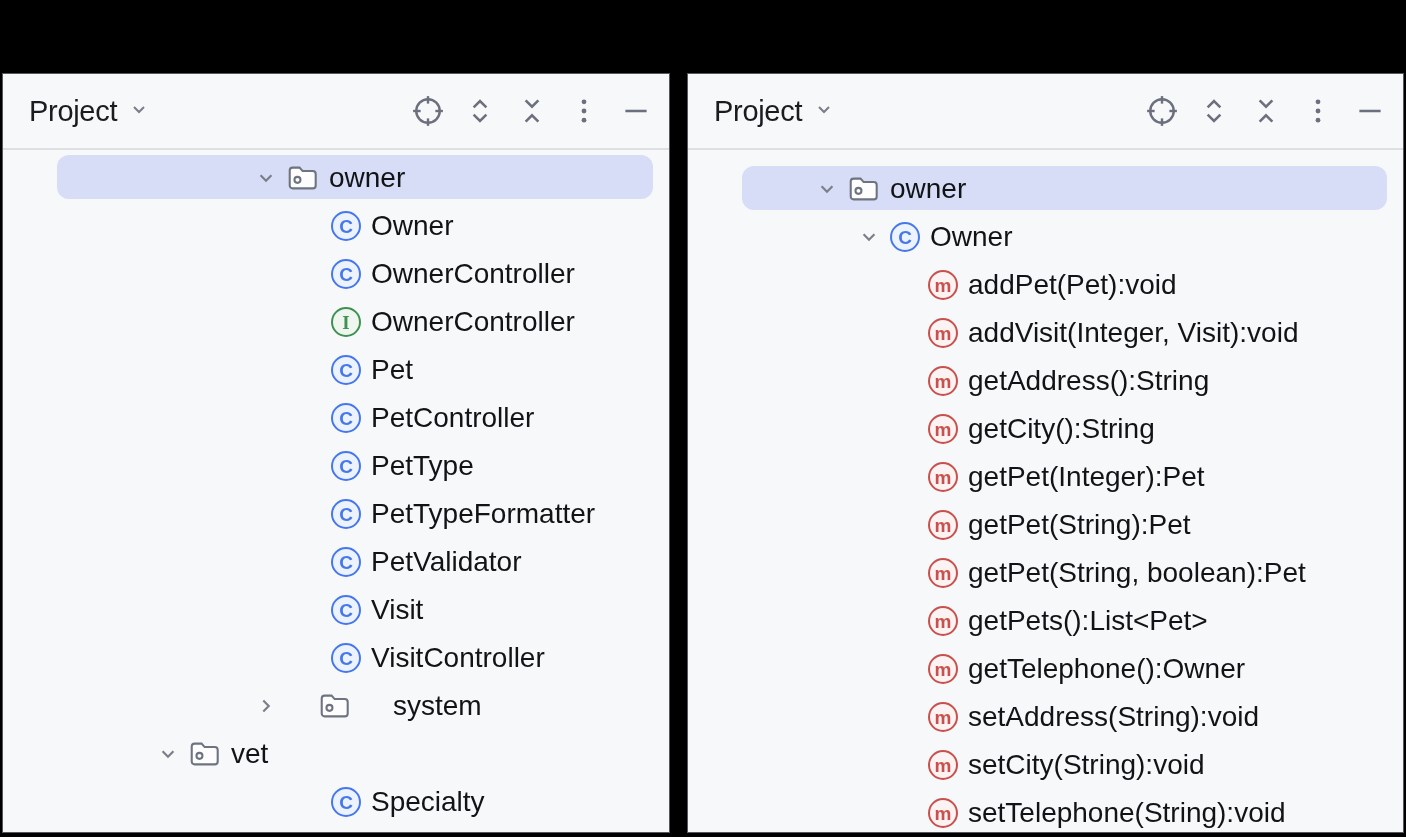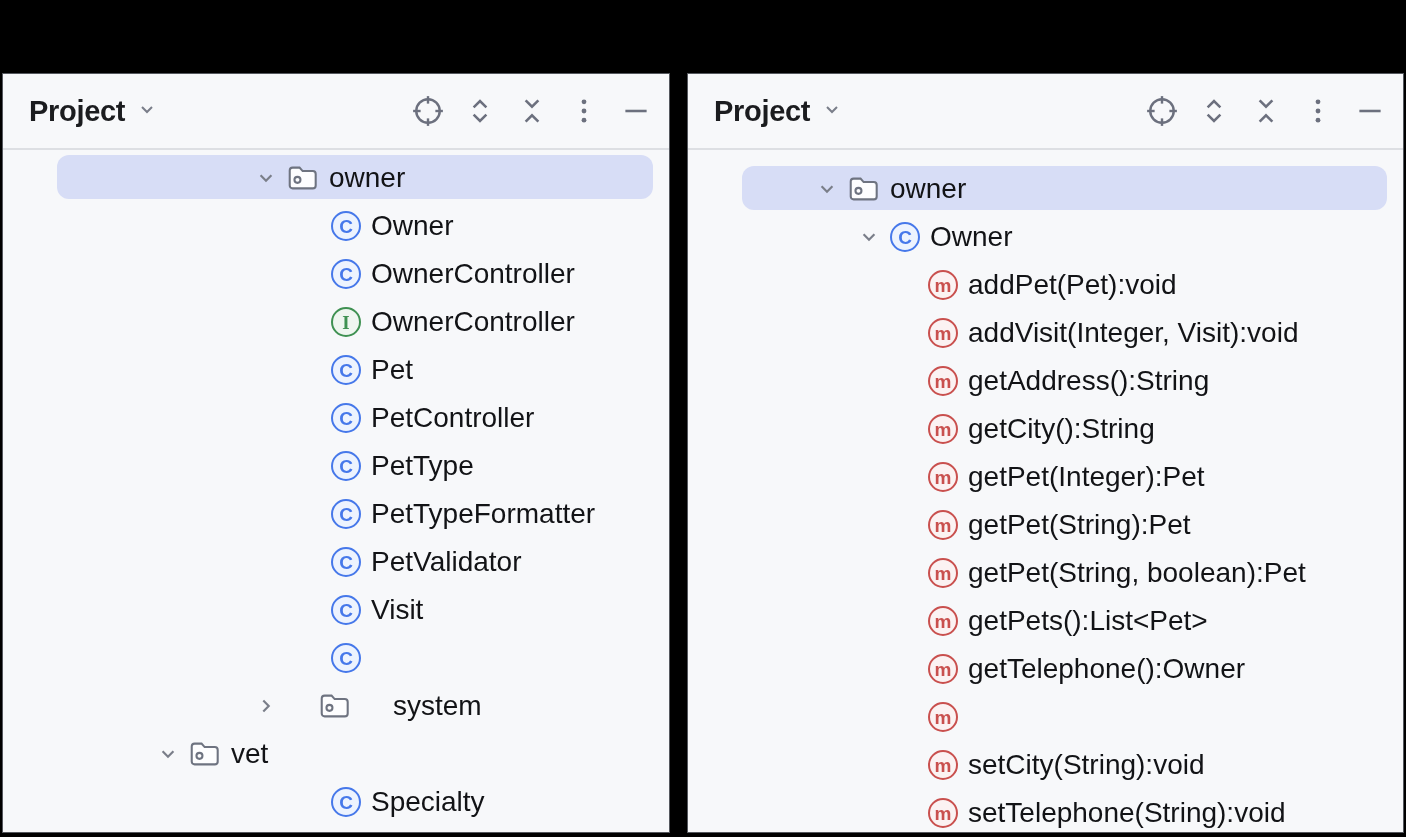--- a/index.html
+++ b/index.html
@@ -26,21 +26,21 @@
     background: #F7F8FA;
   }
   .header-left {
     display: flex;
     align-items: center;
     gap: 10px;
     cursor: pointer;
   }
   .tw-title {
     font-size: 29px;
-    font-weight: 700;
+    font-weight: 400;
     color: #1B1C1F;
     letter-spacing: -0.3px;
   }
   .header-actions {
     margin-left: auto;
     display: flex;
     align-items: center;
     gap: 18px;
   }
   .hbtn {
@@ -228,20 +228,21 @@
       <div class="row" style="padding-left: 294px;">
         <span class="type-icon cell kind-class">C</span>
         <span class="row-label cell">PetValidator</span>
       </div>
       <div class="row" style="padding-left: 294px;">
         <span class="type-icon cell kind-class">C</span>
         <span class="row-label cell">Visit</span>
       </div>
       <div class="row" style="padding-left: 294px;">
         <span class="type-icon cell kind-class">C</span>
+        <span class="row-label cell">VisitController</span>
       </div>
       <div class="row" style="padding-left: 212px; gap: 32px;">
         <span class="chev cell">
           <svg width="26" height="26" viewBox="0 0 24 24" fill="none" stroke="#7A7E89" stroke-width="2">
             <polyline points="9.5,7 14.5,12 9.5,17"></polyline>
           </svg>
         </span>
         <span class="pkg-icon cell">
           <svg width="30" height="26" viewBox="0 0 26 22" fill="none">
             <path d="M1.5 4.5 a2.5 2.5 0 0 1 2.5 -2.5 h6 l2.7 3 h8.8 a2.5 2.5 0 0 1 2.5 2.5 v10 a2.5 2.5 0 0 1 -2.5 2.5 h-17.5 a2.5 2.5 0 0 1 -2.5 -2.5 z" fill="#FDFDFE" stroke="#6E7380" stroke-width="1.8"></path>
@@ -383,20 +384,21 @@
       <div class="row" style="padding-left: 206px;">
         <span class="type-icon cell kind-method">m</span>
         <span class="row-label cell">getPets():List&lt;Pet&gt;</span>
       </div>
       <div class="row" style="padding-left: 206px;">
         <span class="type-icon cell kind-method">m</span>
         <span class="row-label cell">getTelephone():Owner</span>
       </div>
       <div class="row" style="padding-left: 206px;">
         <span class="type-icon cell kind-method">m</span>
+        <span class="row-label cell">setAddress(String):void</span>
       </div>
       <div class="row" style="padding-left: 206px;">
         <span class="type-icon cell kind-method">m</span>
         <span class="row-label cell">setCity(String):void</span>
       </div>
       <div class="row" style="padding-left: 206px;">
         <span class="type-icon cell kind-method">m</span>
         <span class="row-label cell">setTelephone(String):void</span>
       </div>
     </div>

